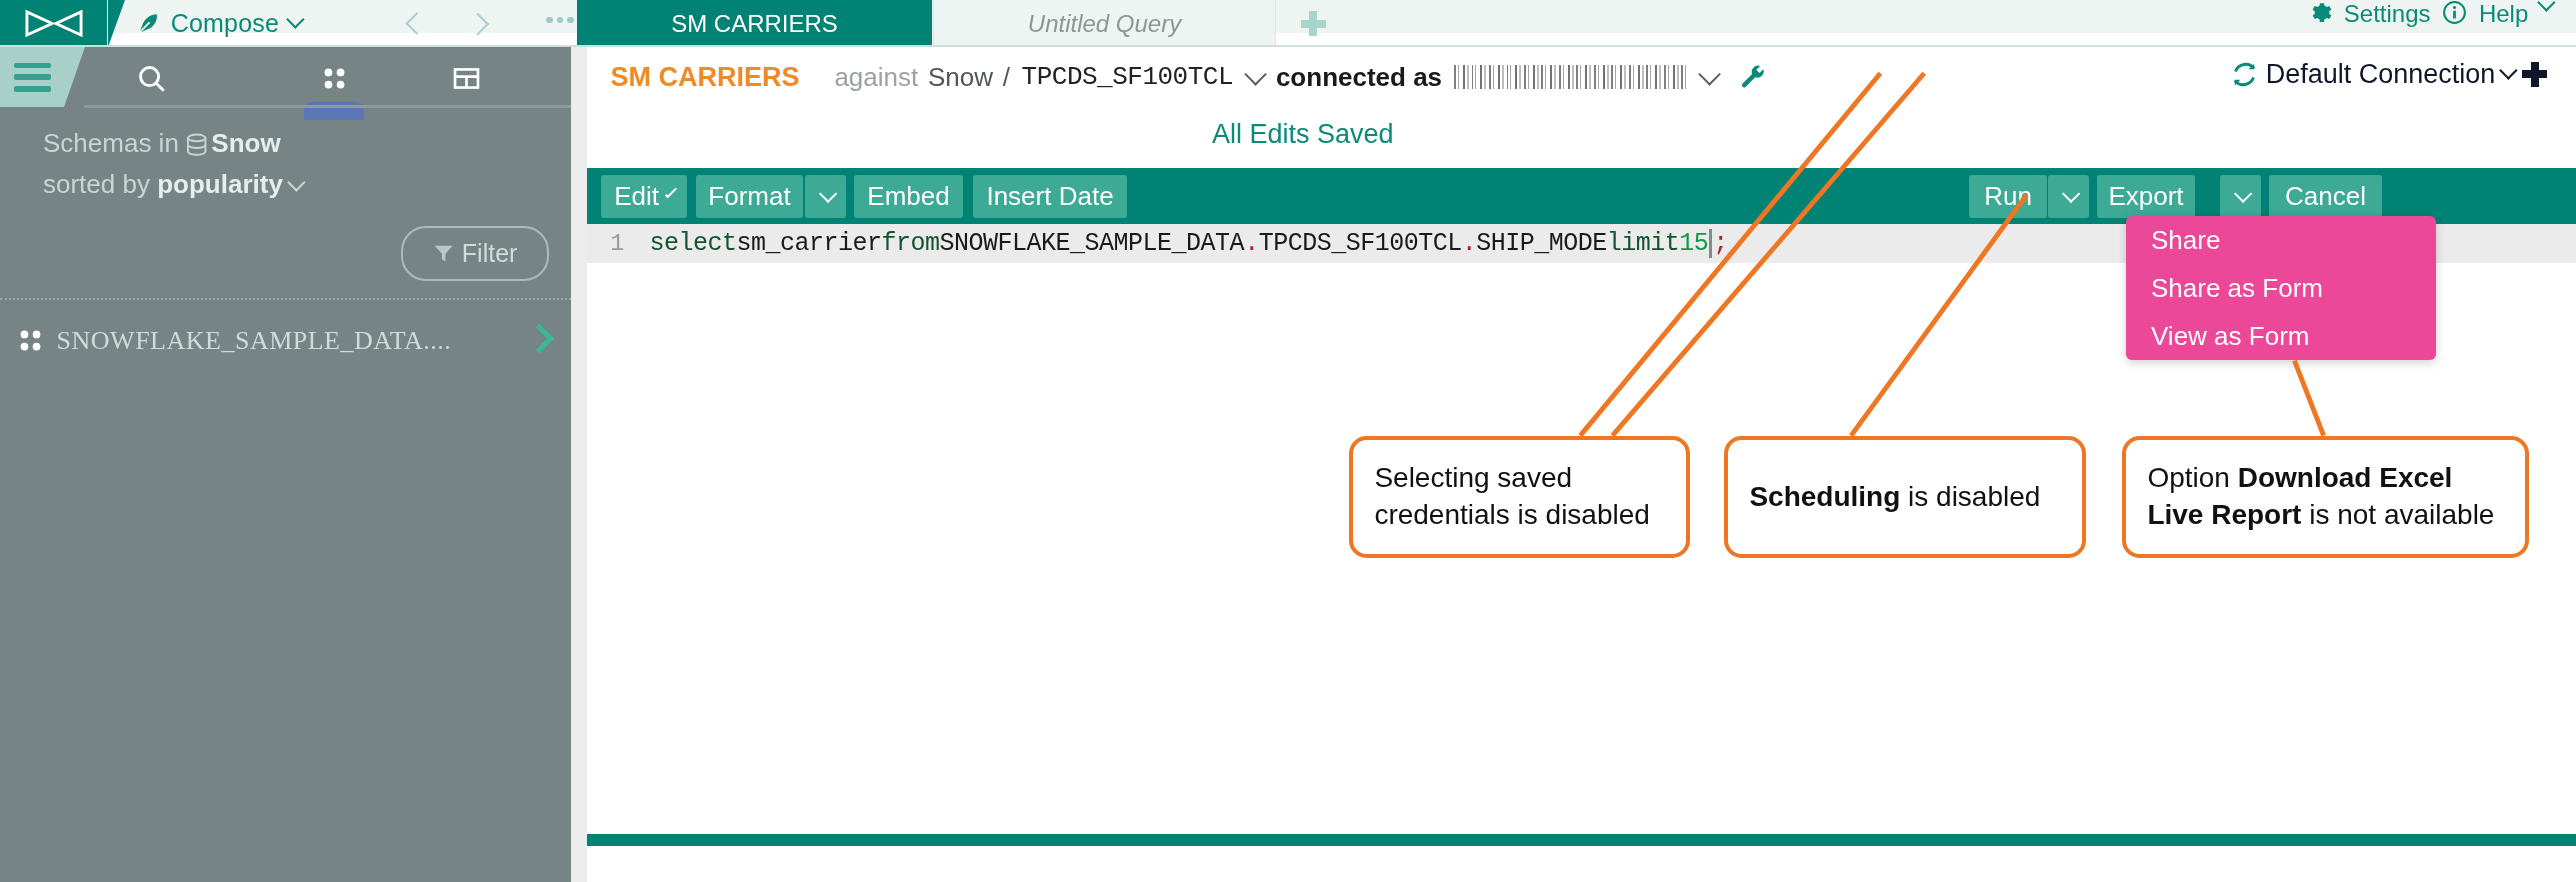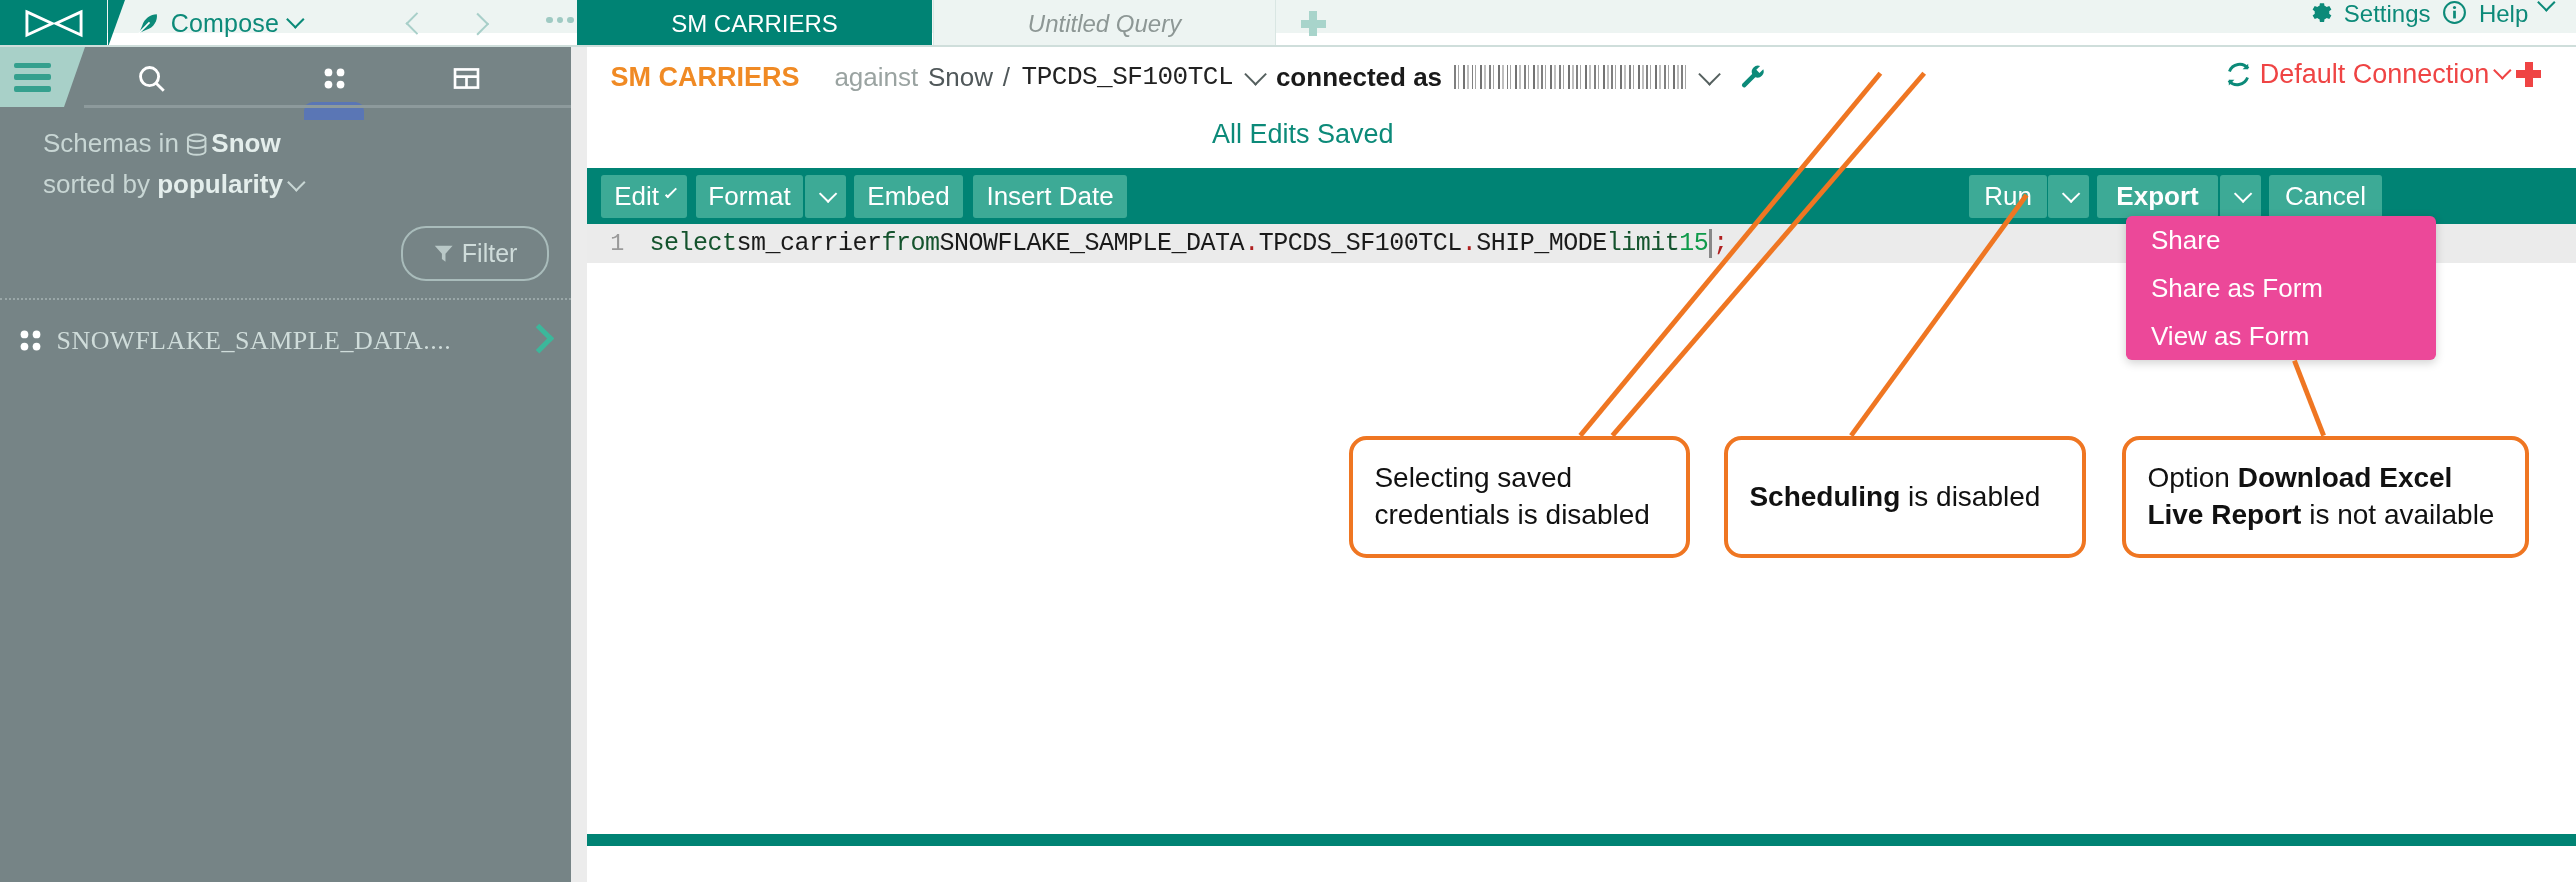--- a/index.html
+++ b/index.html
@@ -203,23 +203,23 @@
   #conn-user {
     margin-left: 11.7px; width: 234px; height: 23.4px;
     background: repeating-linear-gradient(90deg,
       #555 0px,#555 1.9px, #fff 1.9px,#fff 3.9px, #888 3.9px,#888 4.9px,
       #fff 4.9px,#fff 8.8px, #444 8.8px,#444 10.7px, #fff 10.7px,#fff 12.7px,
       #aaa 12.7px,#aaa 14.6px, #fff 14.6px,#fff 17.5px);
     opacity: .75;
   }
   .wrench-icon { margin-left: 25px; width: 27px; height: 27px; color: #0c8a79; }
   #conn-right {
-    position: absolute; right: 35px; top: 11.7px;
+    position: absolute; right: 29px; top: 11.7px;
     display: flex; align-items: center; gap: 7px;
-    color: #ef4444; font-size: 27px;
+    color: #0f172a; font-size: 27px;
   }
   .refresh-icon { width: 29px; height: 29px; display:block; }
 
   #saved-row {
     position: absolute; left: 587px; top: 109px; width: 1989px; height: 55px;
     background: #ffffff;
   }
   #saved-text {
     position: absolute; left: 625px; top: 9.7px;
     color: #0c8a79; font-size: 27px;
@@ -252,21 +252,21 @@
     border-right: 2.9px solid #fff; border-bottom: 2.9px solid #fff;
     transform: rotate(45deg) translateY(-3.9px);
   }
   #btn-edit     { left: 13.6px;  width: 86px; }
   #btn-format   { left: 109px; width: 107px; }
   #sp-format    { left: 218px; }
   #btn-embed    { left: 267px; width: 109px; }
   #btn-insdate  { left: 386px; width: 154px; }
   #btn-run      { left: 1382px; width: 78px; }
   #sp-run       { left: 1461px; }
-  #btn-export   { left: 1510px; width: 121px; font-weight: bold; }
+  #btn-export   { left: 1510px; width: 98px; }
   #sp-export    { left: 1633px; }
   #btn-cancel   { left: 1682px; width: 113px; }
 
   
 
   
   #editor {
     position: absolute; left: 587px; top: 224px; width: 1989px; height: 622px;
     background: #ffffff;
   }

